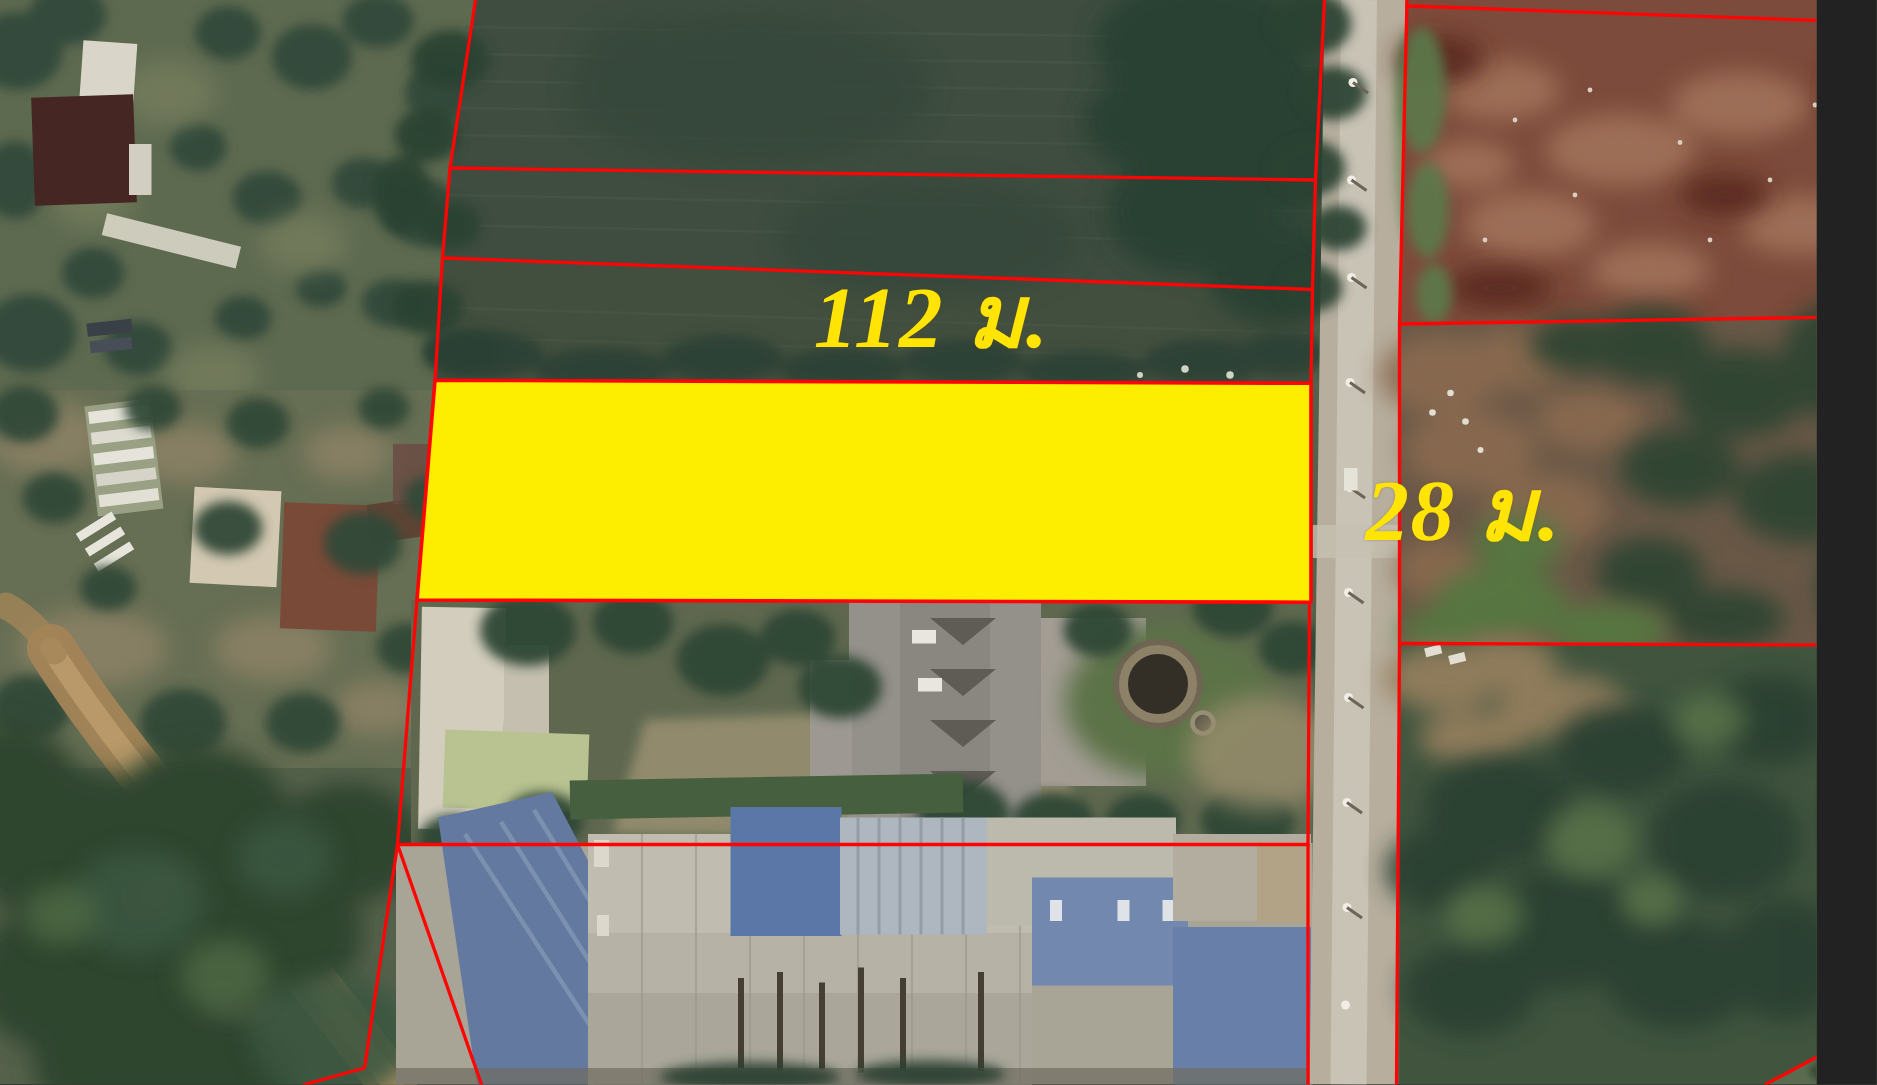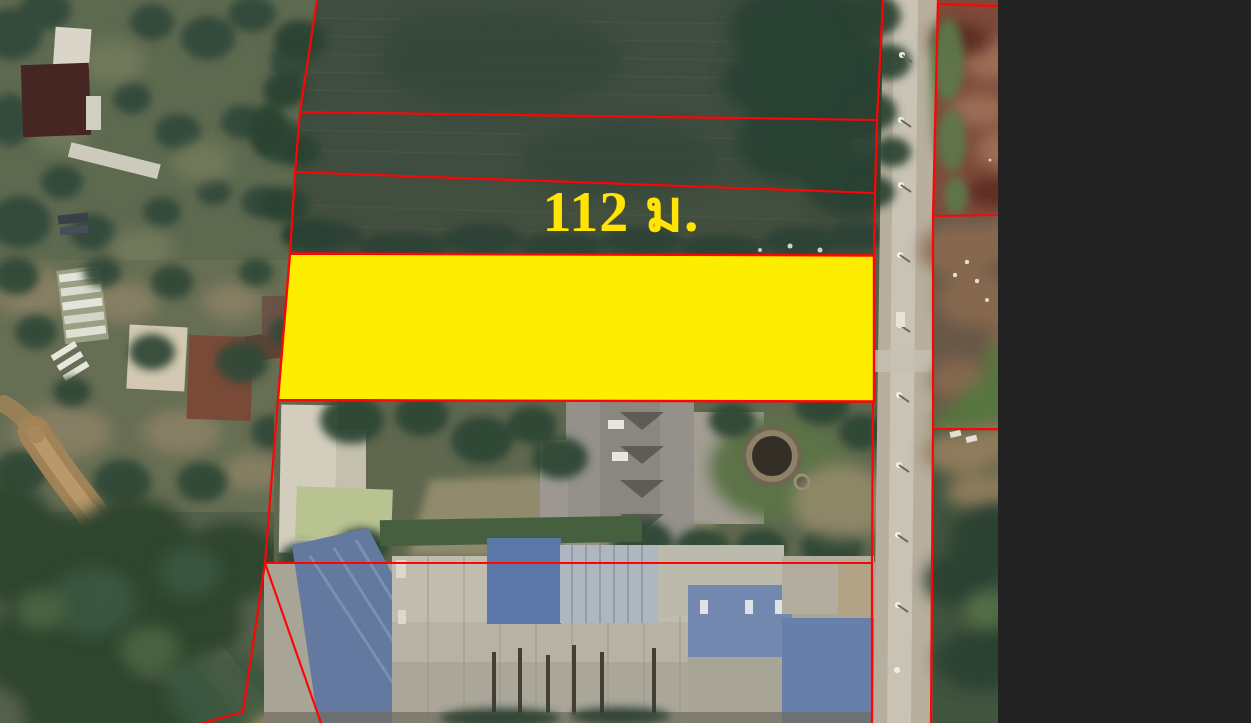--- a/index.html
+++ b/index.html
@@ -1,18 +1,19 @@
 <!DOCTYPE html>
 <html><head>
 <meta charset="utf-8">
 <style>
   html,body{margin:0;padding:0;background:#222;}
   .stage{
-    position:relative;width:998px;height:723px;overflow:hidden;
+    position:relative;width:1211px;height:723px;overflow:hidden;
     font-family:"Liberation Sans","DejaVu Sans",sans-serif;
+    font-style:italic;
   }
   .stage svg{position:absolute;left:0;top:0;display:block;}
   .dim-label{
     position:absolute;
     font-family:"Liberation Serif","DejaVu Serif",serif;
     font-weight:bold;
     font-size:58px;
     line-height:1;
     color:#FFE405;
     text-align:center;
@@ -471,13 +472,14 @@
     <path d="M938,0 L933,216 L933,429 L931,723"></path>
     <path d="M938,4 L1251,15"></path>
     <path d="M933,216 L1251,211"></path>
     <path d="M933,429 L1223,430 L1216,702 L1177,723"></path>
     <path d="M1216,702 L1251,694"></path>
     <polygon points="290,253.5 874,255.5 874,401.5 278,400" fill="#FDEE00" stroke-width="2.4"></polygon>
   </g>
 </svg>
 
 <div class="dim-label label-112">112 ม.</div>
+<div class="dim-label label-28">28 ม.</div>
 </div>
 
 </body></html>

